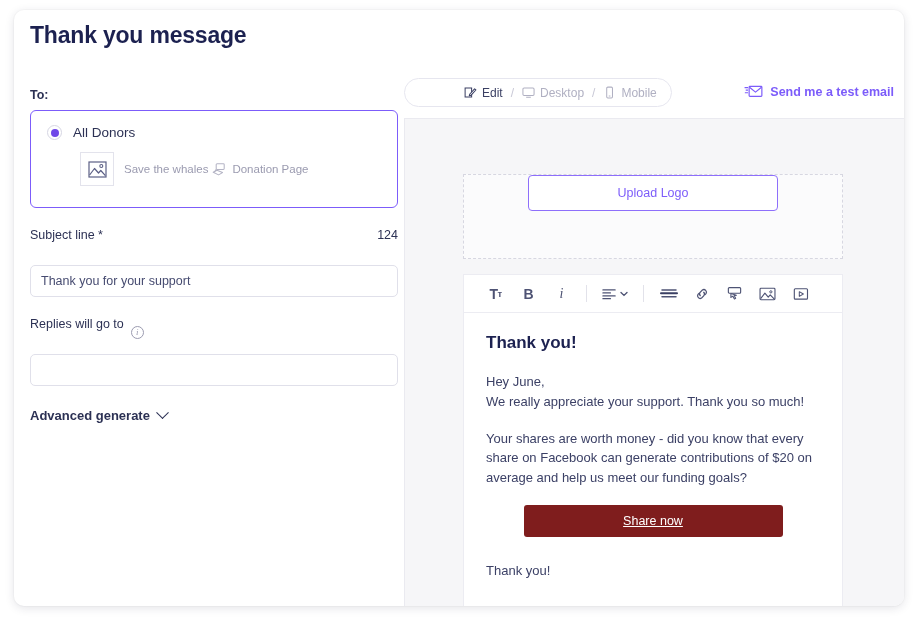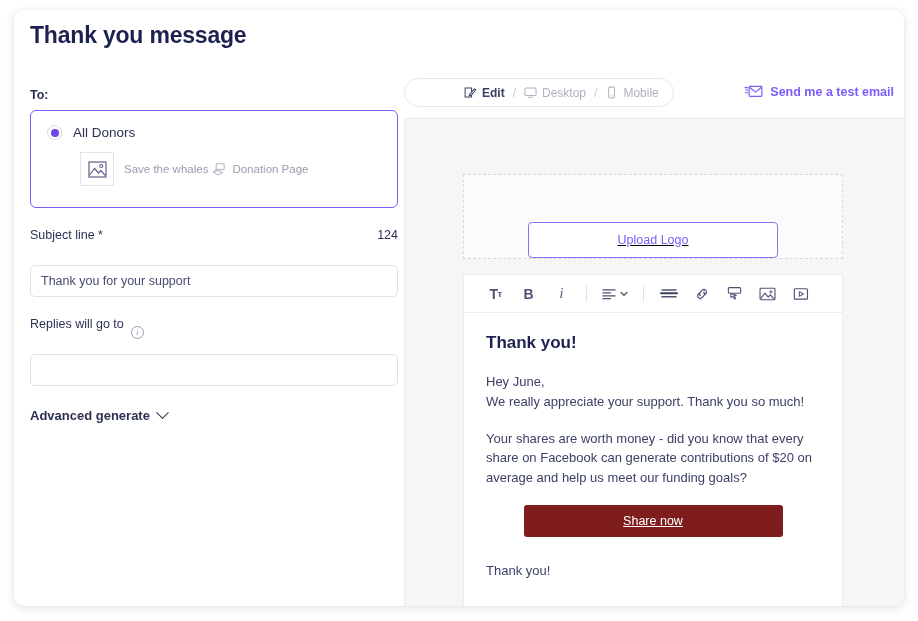--- a/index.html
+++ b/index.html
@@ -195,21 +195,21 @@
     border: 1px solid #e6e6ef;
     border-radius: 15px;
     display: flex;
     align-items: center;
     gap: 5px;
     padding: 0 14px;
     font-size: 12px;
     background: #fff;
   }
   .vp-item { display: flex; align-items: center; gap: 5px; }
-  .vp-edit { color: #3a3f63; font-weight: bold; padding-left: 45px; }
+  .vp-edit { color: #3a3f63; font-weight: normal; padding-left: 45px; }
   .vp-dim  { color: #b0b0c2; }
   .vp-sep  { color: #c8c8d6; margin: 0 3px; }
 
   .test-email {
     position: absolute;
     right: 10px;
     top: 74px;
     display: flex;
     align-items: center;
     gap: 7px;
@@ -234,23 +234,22 @@
 
   .logo-dropzone {
     position: absolute;
     left: 58px;
     top: 55px;
     width: 380px;
     height: 85px;
     border: 1px dashed #d7d7e1;
     background: #fbfbfc;
     display: flex;
-    align-items: flex-end;
+    align-items: flex-start;
     justify-content: center;
-    text-decoration: underline;
   }
   .upload-logo-btn {
     width: 250px;
     height: 36px;
     border: 1px solid #8e6ffb;
     border-radius: 4px;
     background: #ffffff;
     color: #7c5cfa;
     font-size: 12.5px;
     font-family: inherit;

